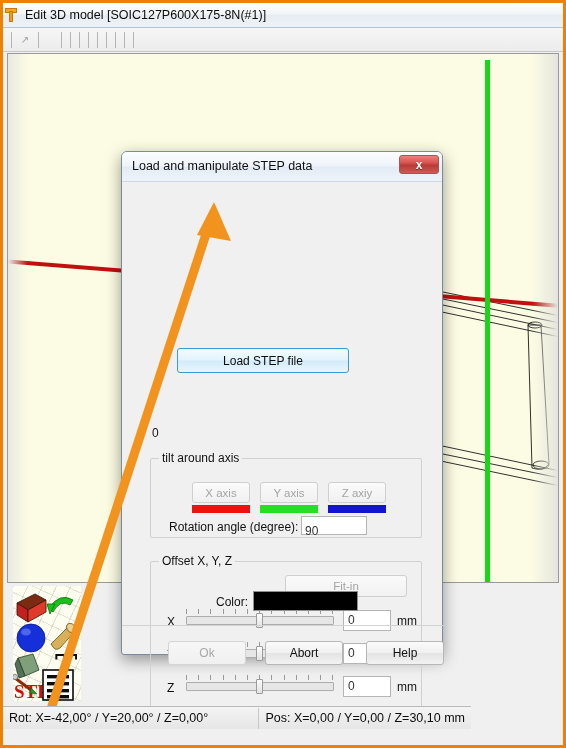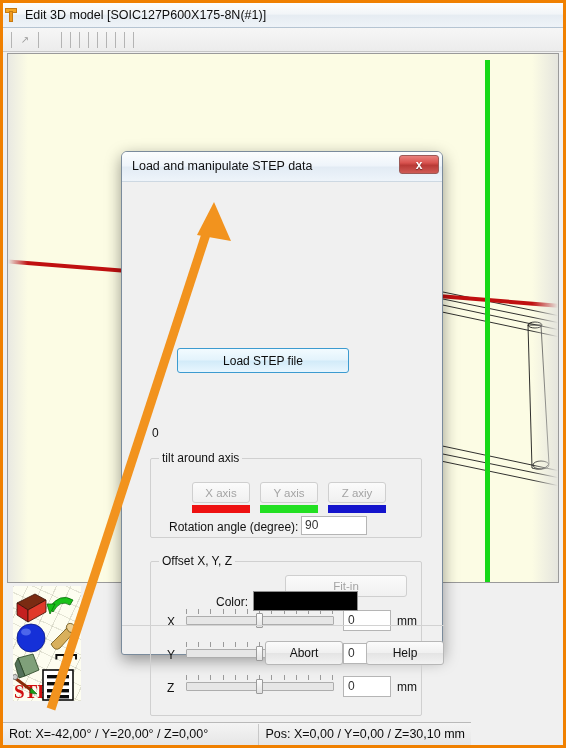--- a/index.html
+++ b/index.html
@@ -111,21 +111,21 @@
   .pal-ico{ position:absolute; }
 
   
   #annot-arrow{
     position:absolute; left:0; top:0; width:566px; height:748px;
     pointer-events:none;
   }
 
   
   #statusbar{
-    position:absolute; left:0; bottom:0; width:468px; height:23px;
+    position:absolute; left:0; bottom:16px; width:468px; height:23px;
     background:linear-gradient(to bottom,#f4f4f4,#e6e6e6);
     border-top:1px solid #b9b9b9;
     display:flex; align-items:center;
   }
   #statusbar .sb-cell{
     font-size:12.5px; color:#0c0c0c; white-space:nowrap;
     padding:0 6px; height:21px; line-height:21px;
   }
   #sb-rot{ width:290px; border-right:1px solid #c8c8c8; }
 
@@ -198,21 +198,21 @@
   #bar-x{ left:41px; top:46px; background:#ee1111; }
   #btn-yaxis{ left:109px; top:23px; }
   #bar-y{ left:109px; top:46px; background:#22e022; }
   #btn-zaxis{ left:177px; top:23px; }
   #bar-z{ left:177px; top:46px; background:#1414cc; }
 
   .rot-label{ position:absolute; left:18px; top:61px; font-size:12px; color:#111; }
   #input-rot{
     position:absolute; left:150px; top:57px; width:66px; height:19px;
     border:1px solid #b5b5b5; background:#ffffff; font-size:12px;
-    color:#333; padding:0 3px; line-height:17px;
+    color:#333; padding:6px 3px; line-height:17px;
   }
 
   
   #btn-fitin{
     position:absolute; left:134px; top:13px; width:122px; height:22px;
     border:1px solid #cfcfcf; border-radius:3px;
     background:linear-gradient(to bottom,#fbfbfb,#f1f1f1);
     font-size:11.5px; color:#a4a4a4;
     display:flex; align-items:center; justify-content:center; cursor:pointer;text-align:center;
   }
@@ -432,20 +432,21 @@
           <div class="sr-input">0</div>
           <div class="sr-unit">mm</div>
         </div>
       </div>
 
       <div id="color-label">Color:</div>
       <div id="color-swatch"></div>
 
       <div id="dlg-sep"></div>
 
+      <div class="dlg-btn" id="btn-ok">Ok</div>
       <div class="dlg-btn" id="btn-abort">Abort</div>
       <div class="dlg-btn" id="btn-help">Help</div>
     </div>
   </div>
 
   <svg id="annot-arrow" viewBox="0 0 566 748">
     <line x1="48" y1="706" x2="205" y2="225" stroke="#f2931e" stroke-width="9" stroke-linecap="butt"></line>
     <polygon points="211,199 228,238 194,232" fill="#f2931e"></polygon>
   </svg>
 

